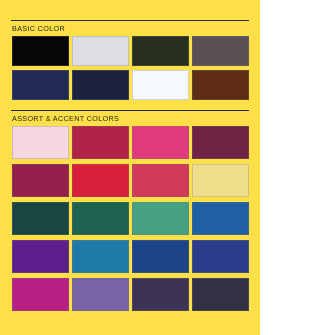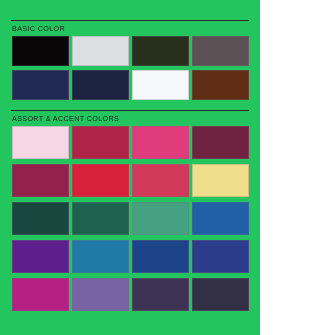--- a/index.html
+++ b/index.html
@@ -68,21 +68,21 @@
   .swatch {
     width: 57px;
     height: 100%;
     box-sizing: border-box;
     border: 0.5px solid rgba(120,120,120,0.30);
   }
 </style>
 </head>
 <body>
 
-<div class="sheet" style="background-color: #22c55e; padding-left: 26px;">
+<div class="sheet" style="background-color: #fde047; padding-left: 26px;">
 
   <div class="section" id="section-basic">
     <div class="section-rule" style="background-color: rgb(43, 43, 43);"></div>
     <div class="section-title">BASIC COLOR</div>
     <div class="swatch-grid" id="grid-basic">
         <div class="swatch" style="background-color: rgb(7, 5, 6);"></div>
         <div class="swatch" style="background-color: rgb(221, 222, 226);"></div>
         <div class="swatch" style="background-color: rgb(38, 48, 29);"></div>
         <div class="swatch" style="background-color: rgb(91, 80, 84);"></div>
         <div class="swatch" style="background-color: rgb(33, 42, 85);"></div>

